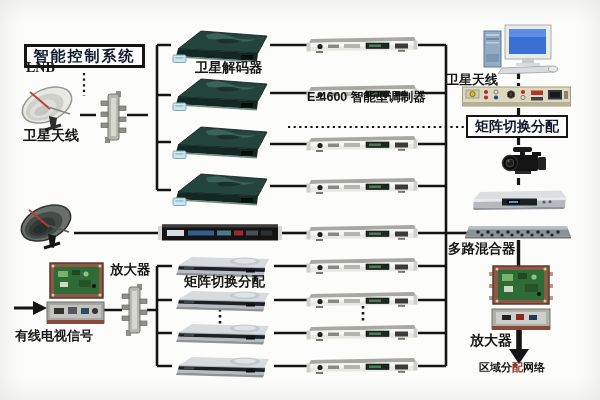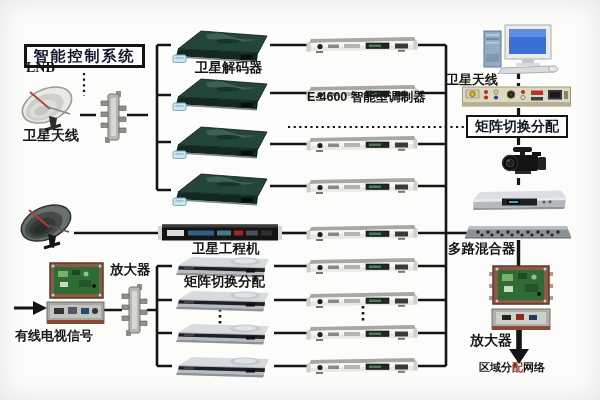--- a/index.html
+++ b/index.html
@@ -453,20 +453,19 @@
       <span>智能控制系统</span>
     </div>
   <div class="lbl serif" style="left:26px;top:60px;font-size:14px;">LNB</div>
   <div class="lbl" style="left:23px;top:128px;font-size:14px;">卫星天线</div>
   <div class="lbl" style="left:195px;top:61px;font-size:13.5px;">卫星解码器</div>
   <div class="lbl" style="left:307px;top:59px;font-size:12.5px;margin-top:32px;">E-4600 智能型调制器</div>
   <div class="lbl" style="left:446px;top:73px;font-size:13px;">卫星天线</div>
   <div class="boxlbl" style="left:466px;top:115px;width:102px;height:23px;font-size:14px;border-width:2.5px;">
       <span>矩阵切换分配</span>
     </div>
-  <div class="lbl" style="left:192px;top:242px;font-size:13.5px;">卫星工程机</div>
   <div class="lbl" style="left:184px;top:275px;font-size:13.5px;">矩阵切换分配</div>
   <div class="lbl" style="left:110px;top:263px;font-size:13.5px;">放大器</div>
   <div class="lbl" style="left:15px;top:329px;font-size:13px;">有线电视信号</div>
   <div class="lbl" style="left:448px;top:242px;font-size:13.5px;">多路混合器</div>
   <div class="lbl" style="left:470px;top:333px;font-size:14px;">放大器</div>
   <div class="lbl" style="left:479px;top:361px;font-size:11px;"><span>区域分</span><span style="color:#8b2f1f">配</span><span>网络</span></div>
 </div>
 
 </body></html>

